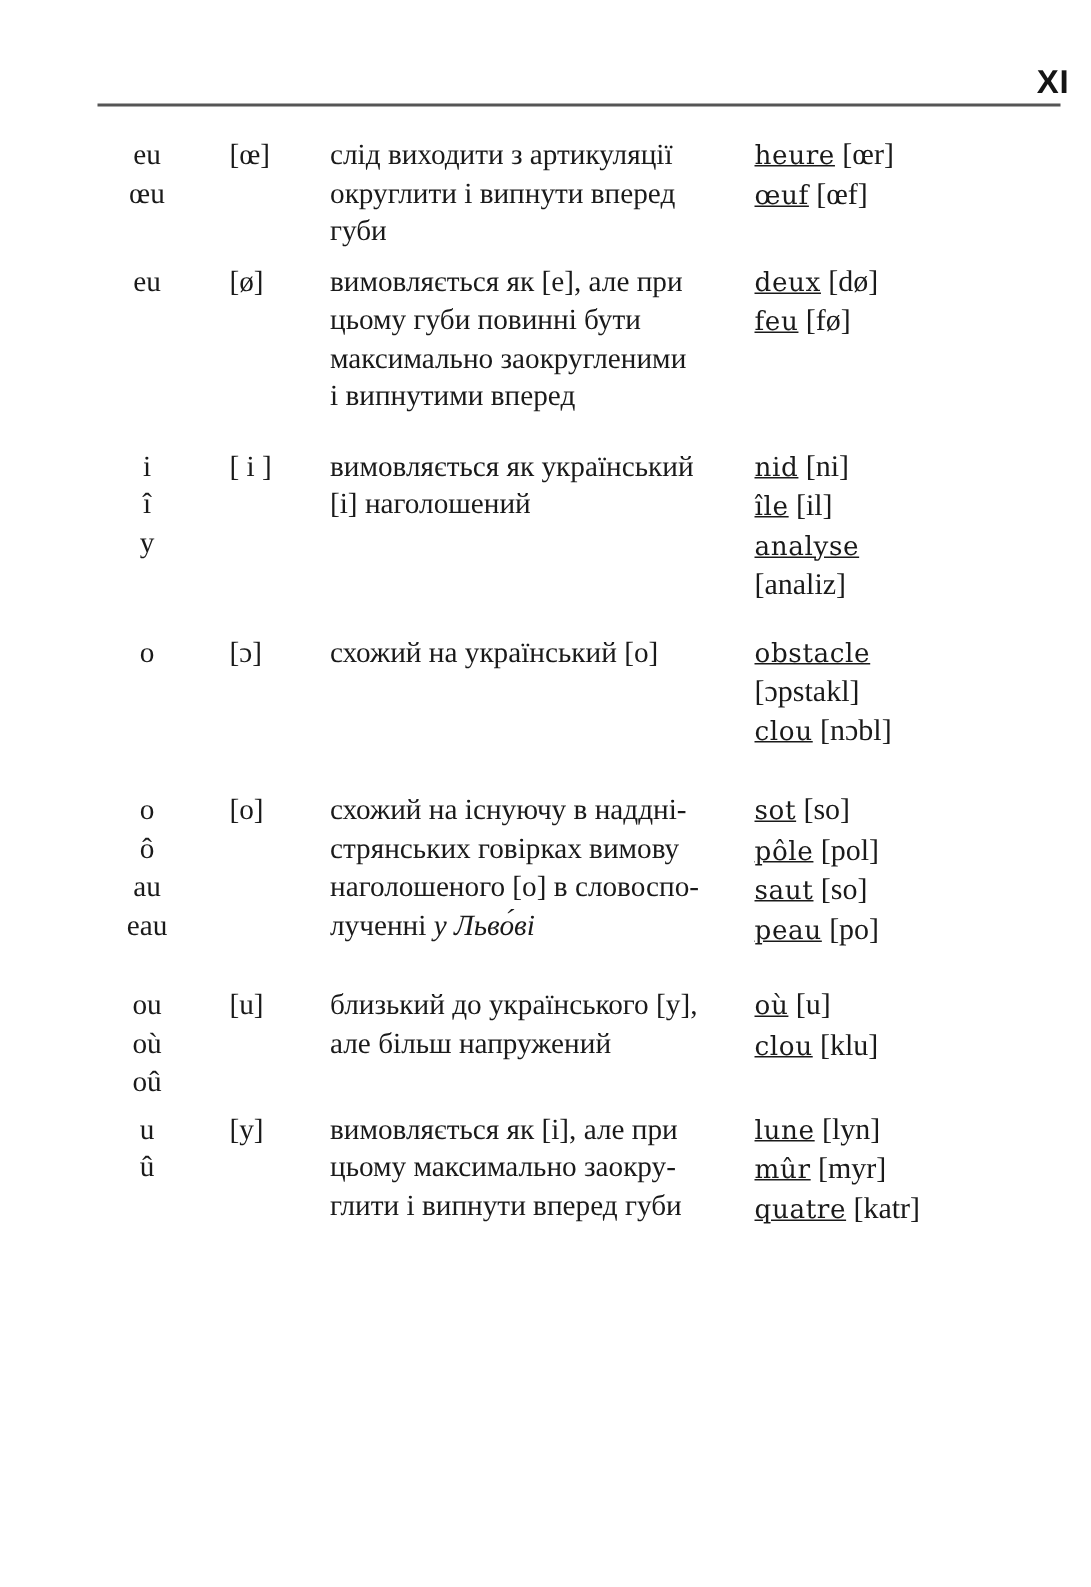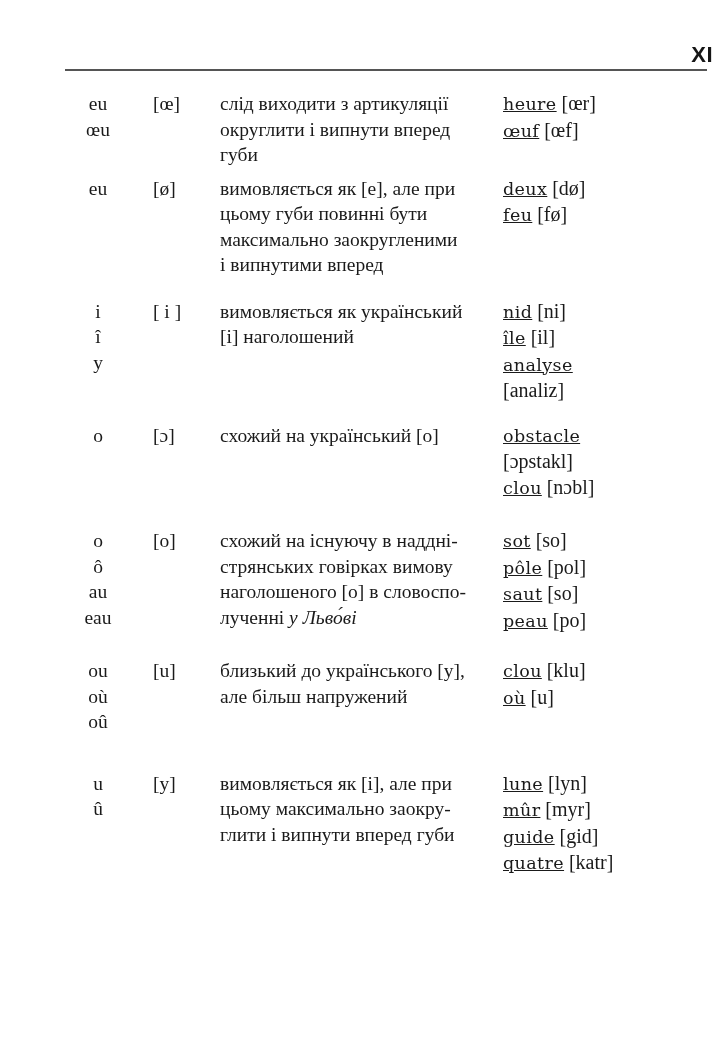--- a/index.html
+++ b/index.html
@@ -74,21 +74,21 @@
   }
   .desc-line, .example-line, .letter-line {
     white-space: nowrap;
   }
   
   .t-row.r0 { margin-bottom: 8px; }
   .t-row.r1 { margin-bottom: 21px; }
   .t-row.r2 { margin-bottom: 19px; }
   .t-row.r3 { margin-bottom: 27px; }
   .t-row.r4 { margin-bottom: 24px; }
-  .t-row.r5 { margin-bottom: 36px; }
+  .t-row.r5 { margin-bottom: 6px; }
   .t-row.r6 { margin-bottom: 0; }
 </style>
 </head>
 <body>
 
 <div class="page-header">XI</div>
 
 <div class="header-rule"></div>
 
 <div class="pron-table">
@@ -182,35 +182,34 @@
         <div class="letter-line">ou</div>
         <div class="letter-line">où</div>
         <div class="letter-line">oû</div>
       </div>
       <div class="cell col-phoneme">[u]</div>
       <div class="cell col-desc">
         <div class="desc-line">близький до українського [у],</div>
         <div class="desc-line">але більш напружений</div>
       </div>
       <div class="cell col-examples">
+        <div class="example-line"><span class="word">où</span> <span class="transcription">[u]</span></div>
         <div class="example-line"><span class="word">clou</span> <span class="transcription">[klu]</span></div>
-        <div class="example-line"><span class="word">où</span> <span class="transcription">[u]</span></div>
       </div>
     </div>
     <div class="t-row r6">
       <div class="cell col-letters">
         <div class="letter-line">u</div>
         <div class="letter-line">û</div>
       </div>
       <div class="cell col-phoneme">[y]</div>
       <div class="cell col-desc">
         <div class="desc-line">вимовляється як [i], але при</div>
         <div class="desc-line">цьому максимально заокру-</div>
         <div class="desc-line">глити і випнути вперед губи</div>
       </div>
       <div class="cell col-examples">
         <div class="example-line"><span class="word">lune</span> <span class="transcription">[lyn]</span></div>
         <div class="example-line"><span class="word">mûr</span> <span class="transcription">[myr]</span></div>
-        <div class="example-line"><span class="word">guide</span> <span class="transcription">[gid]</span></div>
         <div class="example-line"><span class="word">quatre</span> <span class="transcription">[katr]</span></div>
       </div>
     </div>
   </div>
 
 </body></html>

